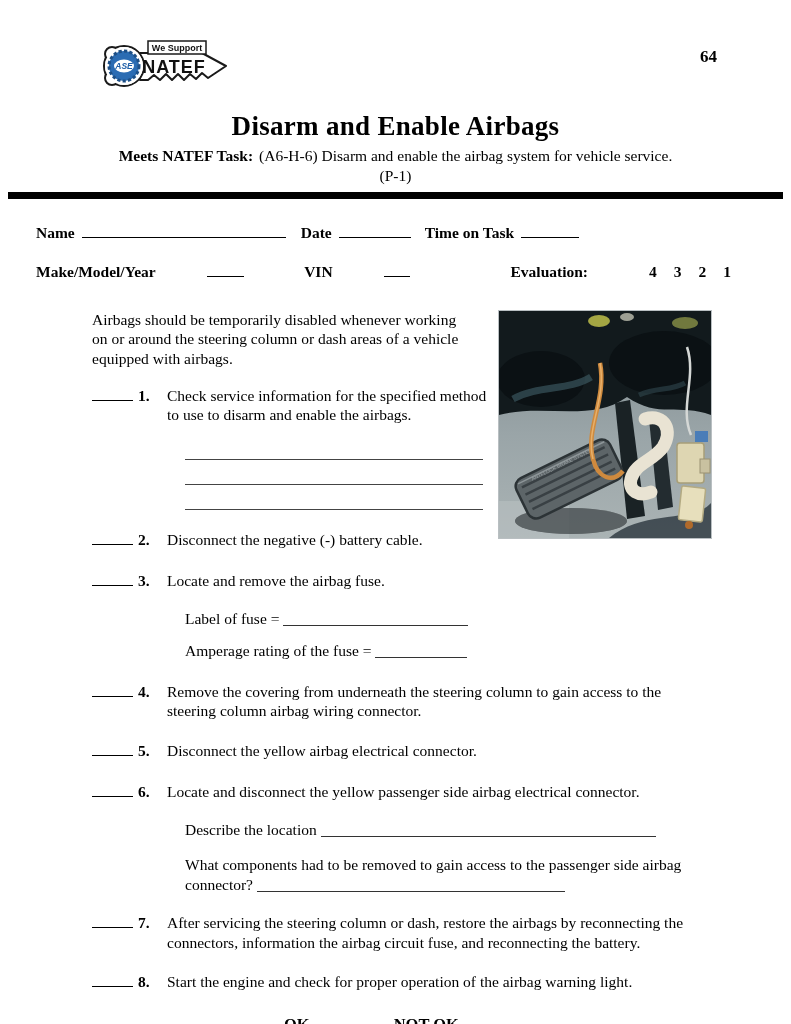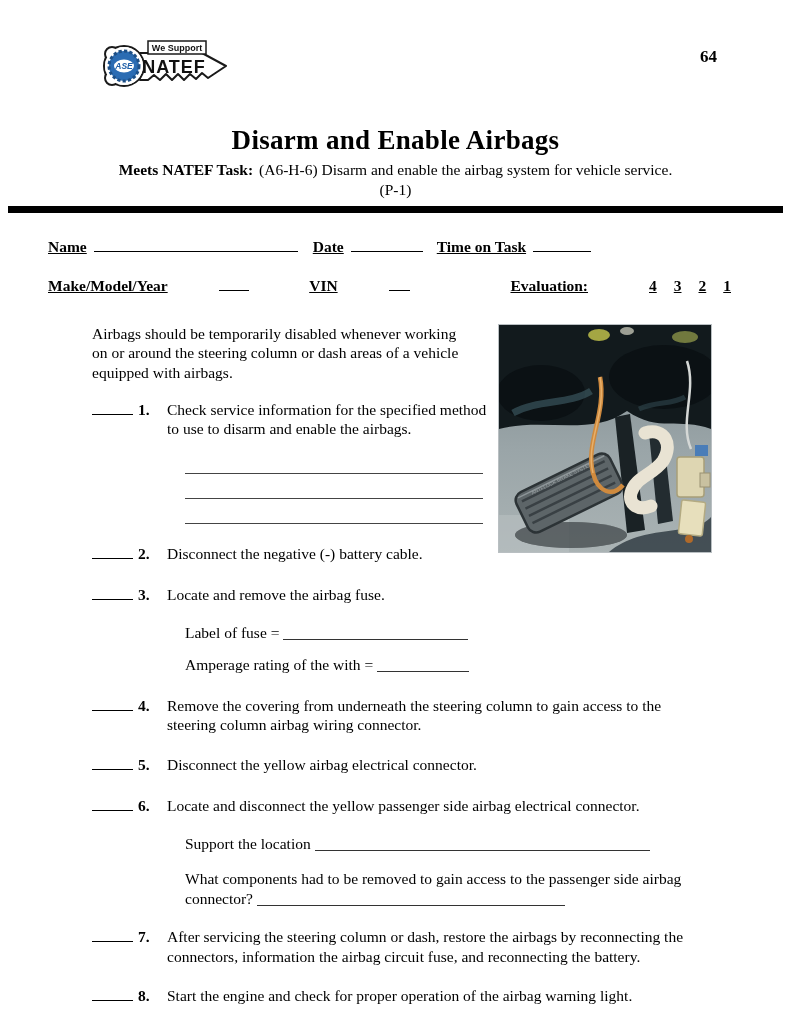--- a/index.html
+++ b/index.html
@@ -7,28 +7,28 @@
     position:relative; width:791px; height:1024px; margin:0 auto;
     background:#ffffff; color:#000;
     font-family:"Liberation Serif", serif;
     font-size:15.5px; line-height:1.27;
     overflow:hidden;
   }
   
   .header { display:flex; justify-content:space-between; align-items:flex-start; padding:38px 74px 0 98px; }
   .pagenum { font-weight:bold; font-size:17px; margin-top:8px; }
   
-  .title-block { text-align:center; margin-top:22px; }
+  .title-block { text-align:center; margin-top:8px; }
   .doc-title { font-size:27px; font-weight:bold; margin:0; letter-spacing:0.3px; }
   .meets { margin-top:3px; font-size:15.5px; }
   .meets b { margin-right:6px; }
   .priority { font-size:15.5px;text-align:center; }
   .thick-rule { height:7px; background:#000; margin:7px 8px 0 8px; }
   
-  .form-area { padding:24px 60px 0 48px; font-weight:bold;text-decoration:underline; }
+  .form-area { padding:24px 60px 0 36px; font-weight:bold; }
   .frow { display:flex; align-items:baseline; white-space:nowrap; }
   .frow + .frow { margin-top:19px;gap:44px; }
   .bl { display:inline-block; border-bottom:1.5px solid #000; height:13px; vertical-align:-2px; }
   .lbl { margin-right:7px; }
   .eval-nums { display:inline-flex; gap:17px; margin-left:10px; }
   
   .section { position:relative; padding:28px 79px 0 92px; }
   .left-col { width:410px; }
   .intro { max-width:376px; margin:0; }
   .photo-frame { position:absolute; top:28px; right:79px; width:214px; height:229px; border:1px solid #b9bfc2; box-sizing:border-box; }
@@ -195,21 +195,21 @@
         <span class="sblank"></span>
         <span class="num">3.</span>
         <span>Locate and remove the airbag fuse.</span>
       </div>
 
       <div class="subline" style="margin-top:19px">
         <span>Label of fuse =</span>
         <span class="bl" style="width:185px"></span>
       </div>
       <div class="subline" style="margin-top:12px">
-        <span>Amperage rating of the with =</span>
+        <span>Amperage rating of the fuse =</span>
         <span class="bl" style="width:92px"></span>
       </div>
     </div>
   </div>
 
   <div class="section2">
     <div class="step" style="margin-top:21px">
       <span class="sblank"></span>
       <span class="num">4.</span>
       <span>Remove the covering from underneath the steering column to gain access to the steering column airbag wiring connector.</span>
@@ -221,21 +221,21 @@
       <span>Disconnect the yellow airbag electrical connector.</span>
     </div>
 
     <div class="step" style="margin-top:21px">
       <span class="sblank"></span>
       <span class="num">6.</span>
       <span>Locate and disconnect the yellow passenger side airbag electrical connector.</span>
     </div>
 
     <div class="subline" style="margin-top:19px">
-      <span>Support the location</span>
+      <span>Describe the location</span>
       <span class="bl" style="width:335px"></span>
     </div>
     <div class="subline wrapq" style="margin-top:15px">
       <span>What components had to be removed to gain access to the passenger side airbag connector?</span>
       <span class="bl" style="width:308px"></span>
     </div>
 
     <div class="step" style="margin-top:19px">
       <span class="sblank"></span>
       <span class="num">7.</span>

